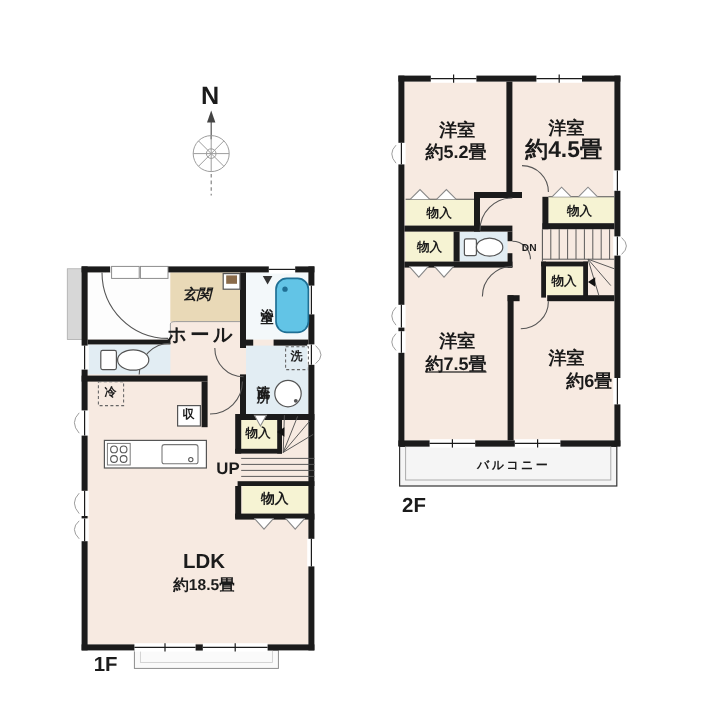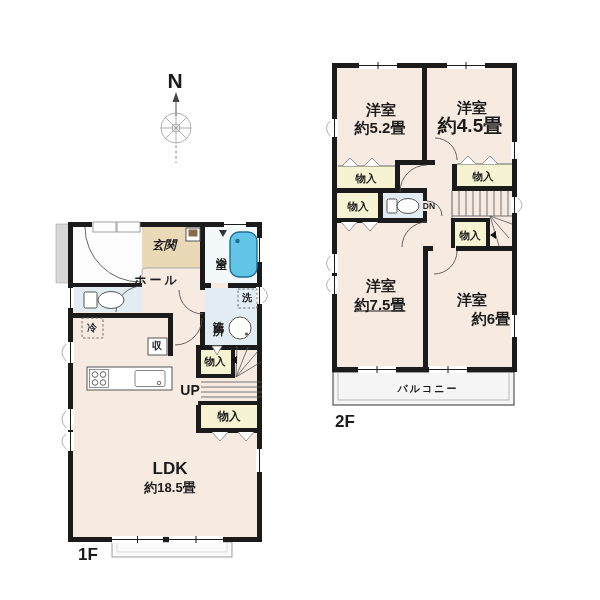--- a/index.html
+++ b/index.html
@@ -297,21 +297,21 @@
       <polyline points="341,222 349,231 357,222" class="chev"></polyline>
       <polyline points="362,222 370,231 378,222" class="chev"></polyline>
     </g>
   </g>
 </svg>
 
 <div class="lbl" style="left:175px;top:80px;font-size:21px;">N</div>
 
 <div class="lbl" style="left:88px;top:554px;font-size:17px;">1F</div>
 <div class="lbl" style="left:164px;top:245px;font-size:12px;font-style:italic;">玄関</div>
-<div class="lbl" style="left:157px;top:280px;font-size:12px;letter-spacing:3px;">ホール</div>
+<div class="lbl" style="left:168px;top:280px;font-size:16px;letter-spacing:3px;">ホール</div>
 <div class="vlbl" style="left:221px;top:250px;font-size:11px;">浴室</div>
 <div class="vlbl" style="left:218px;top:315px;font-size:11px;">洗面所</div>
 <div class="lbl" style="left:247px;top:298px;font-size:10px;">洗</div>
 <div class="lbl" style="left:92px;top:328px;font-size:10px;">冷</div>
 <div class="lbl" style="left:157px;top:346px;font-size:10px;">収</div>
 <div class="lbl" style="left:215px;top:361px;font-size:10.5px;">物入</div>
 <div class="lbl" style="left:229px;top:417px;font-size:11.5px;">物入</div>
 <div class="lbl" style="left:190px;top:390px;font-size:14px;">UP</div>
 <div class="lbl" style="left:170px;top:468px;font-size:17px;">LDK</div>
 <div class="lbl" style="left:170px;top:487px;font-size:13px;">約18.5畳</div>
@@ -322,16 +322,16 @@
 <div class="lbl" style="left:472px;top:107px;font-size:15px;">洋室</div>
 <div class="lbl" style="left:470px;top:125px;font-size:19px;">約4.5畳</div>
 <div class="lbl" style="left:381px;top:285px;font-size:15px;">洋室</div>
 <div class="lbl" style="left:380px;top:304px;font-size:15px;text-decoration:underline;">約7.5畳</div>
 <div class="lbl" style="left:472px;top:299px;font-size:15px;">洋室</div>
 <div class="lbl" style="left:491px;top:318px;font-size:15px;">約6畳</div>
 <div class="lbl" style="left:366px;top:178px;font-size:10.5px;">物入</div>
 <div class="lbl" style="left:358px;top:206px;font-size:10.5px;">物入</div>
 <div class="lbl" style="left:483px;top:176px;font-size:10.5px;">物入</div>
 <div class="lbl" style="left:470px;top:235px;font-size:10.5px;">物入</div>
-<div class="lbl" style="left:429px;top:206px;font-size:8.5px;">DN</div>
+<div class="lbl" style="left:441px;top:206px;font-size:8.5px;">DN</div>
 <div class="lbl" style="left:428px;top:389px;font-size:10px;letter-spacing:2px;">バルコニー</div>
 
 </div>
 
 </body></html>

